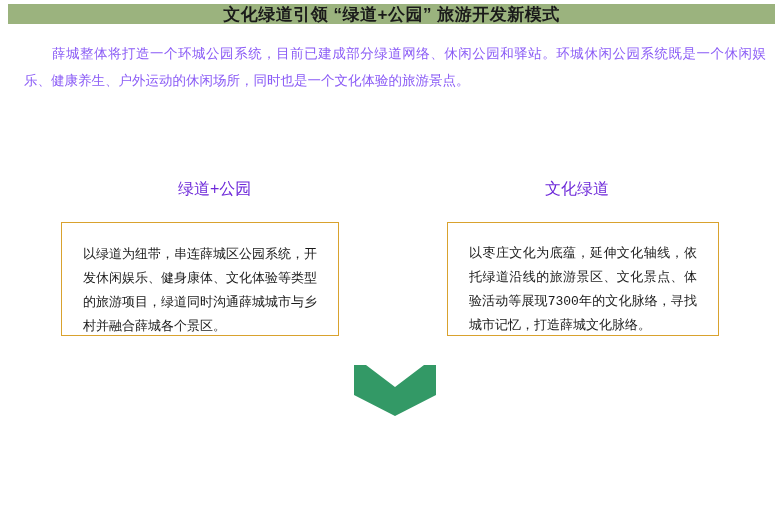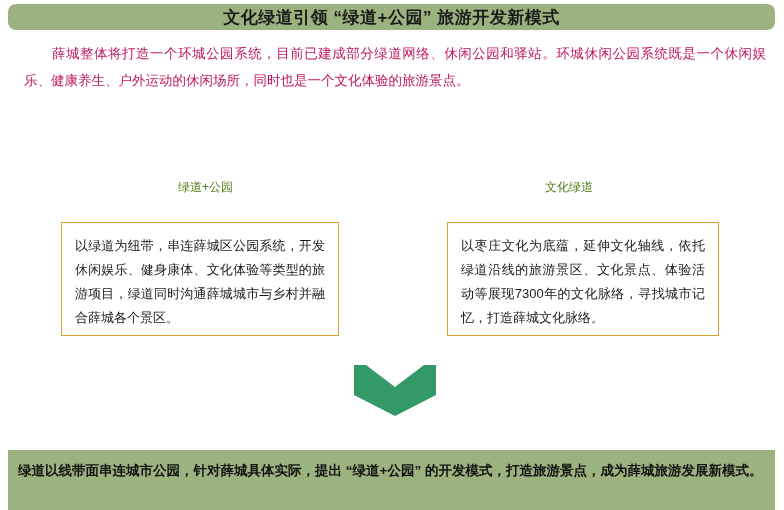--- a/index.html
+++ b/index.html
@@ -23,26 +23,25 @@
     height: 510px;
     background: #ffffff;
   }
 
   
   .title-banner {
     position: absolute;
     left: 8px;
     top: 4px;
     width: 767px;
-    height: 26px;
+    height: 20px;
     background: #9bb37e;
     display: flex;
     align-items: center;
     justify-content: center;
-    border-radius: 8px;
   }
   .title-banner .title-text {
     font-size: 17px;
     font-weight: bold;
     letter-spacing: 0.5px;
     color: #1a1a1a;
     white-space: nowrap;
   }
 
   
@@ -50,31 +49,31 @@
     position: absolute;
     left: 24px;
     width: 742px;
   }
   .para-1 { top: 40px; }
   .para-2 { top: 104px; }
 
   .para {
     font-size: 13.5px;
     line-height: 27px;
-    color: #be185d;
+    color: #8b5cf6;
     text-align: justify;
     margin: 0;
   }
   .para.indent { text-indent: 28px; }
 
   
   .col-heading {
     position: absolute;
-    font-size: 12px;
-    color: #4d7c0f;
+    font-size: 16px;
+    color: #6d28d9;
     white-space: nowrap;
   }
   .heading-left  { left: 178px; top: 179px; }
   .heading-right { left: 545px; top: 179px; font-family: Liberation Serif, serif; }
 
   
   .textbox {
     position: absolute;
     border: 1px solid #d9a22e;
     background: #ffffff;
@@ -85,27 +84,28 @@
     left: 61px;
     top: 222px;
     width: 278px;
     height: 114px;
   }
   .box-right {
     left: 447px;
     top: 222px;
     width: 272px;
     height: 114px;
+    font-family: Liberation Mono, monospace;
   }
   .textbox .box-text {
     font-size: 13px;
     line-height: 24px;
     color: #1a1a1a;
     text-align: justify;
-    margin: 0;
+    margin: 8px;
   }
 
   
   .chevron {
     position: absolute;
     left: 354px;
     top: 365px;
     width: 82px;
     height: 51px;
   }
@@ -156,17 +156,14 @@
   <div class="textbox box-right">
     <p class="box-text">以枣庄文化为底蕴，延伸文化轴线，依托绿道沿线的旅游景区、文化景点、体验活动等展现7300年的文化脉络，寻找城市记忆，打造薛城文化脉络。</p>
   </div>
 
   <div class="chevron">
     <svg width="82" height="51" viewBox="0 0 82 51" xmlns="http://www.w3.org/2000/svg">
       <polygon points="0,0 12,0 41,22 70,0 82,0 82,30 41,51 0,30" fill="#339966"></polygon>
     </svg>
   </div>
 
-  <div class="bottom-banner">
-    <p class="banner-text">绿道以线带面串连城市公园，针对薛城具体实际，提出 “绿道+公园” 的开发模式，打造旅游景点，成为薛城旅游发展新模式。</p>
-  </div>
 
 </div>
 
 </body></html>

